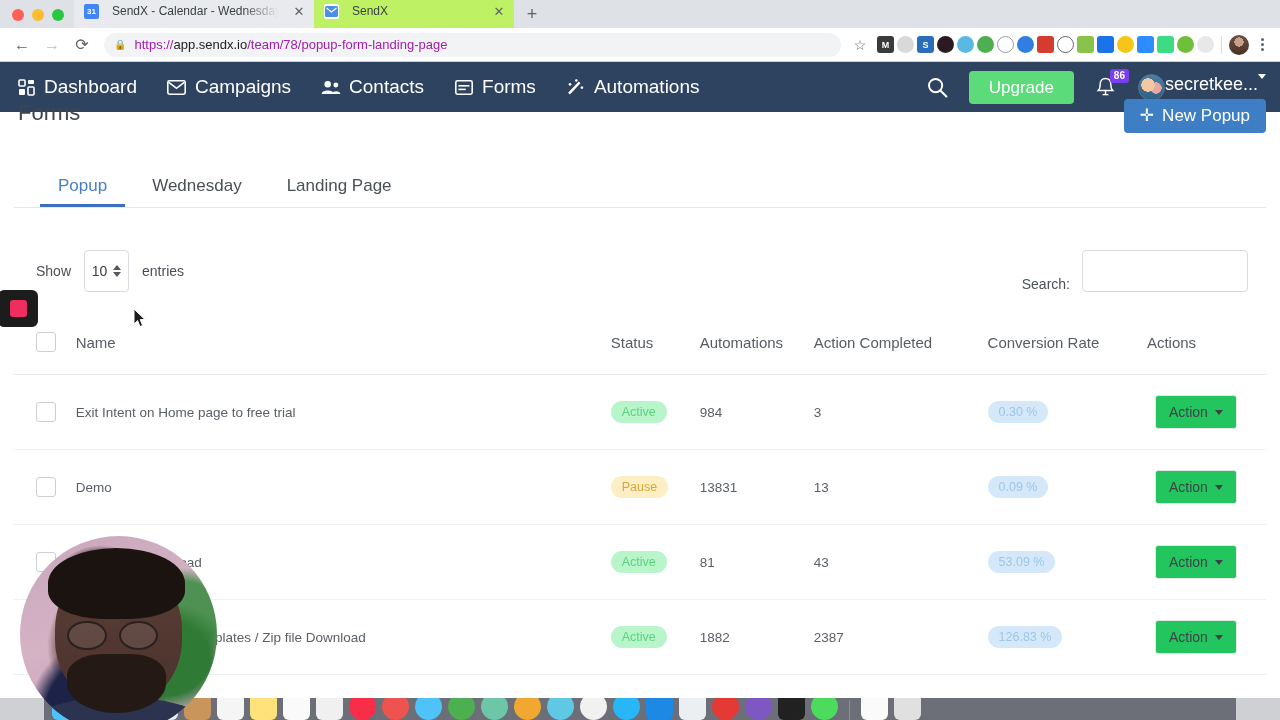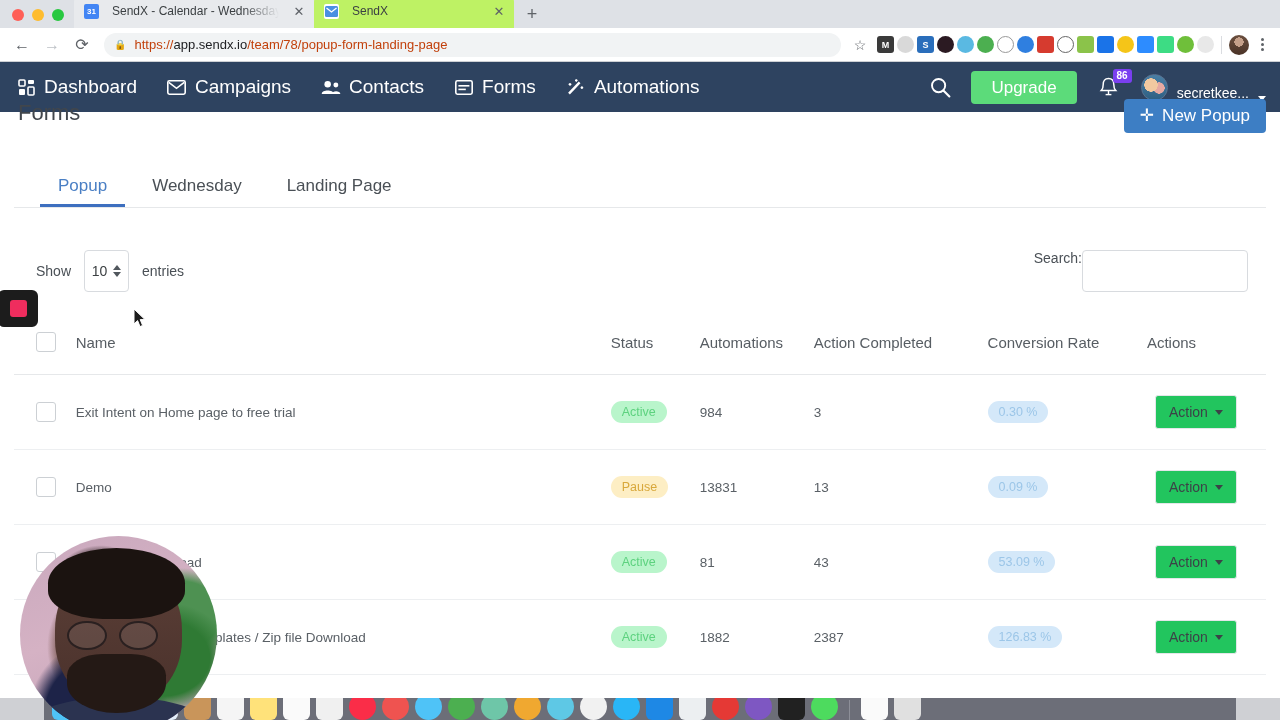--- a/index.html
+++ b/index.html
@@ -48,21 +48,21 @@
   }
   .navbtn { width: 28px; height: 28px; display:flex; align-items:center; justify-content:center;
      color:#5f6368; font-size:16px; border-radius:50%; }
   .navbtn.disabled { color:#bdc1c6; }
   .omnibox {
     flex: 1; height: 24px; background:#f1f3f4; border-radius: 13px;
     display:flex; align-items:center; gap:8px; padding: 0 10px; margin: 0 6px;
     font-size: 13px; color: #202124;
   }
   .lock { font-size: 10px; color:#3c4043; }
-  .url-dim { color:#c2410c; }
+  .url-dim { color:#a21caf; }
   .star { width:22px; height:22px; display:flex;align-items:center;justify-content:center;
      color:#5f6368; font-size:14px; }
   .exts { display:flex; align-items:center; gap:3px; padding-left: 4px; }
   .ext { width: 17px; height: 17px; border-radius:3px; flex:0 0 17px;
      display:flex; align-items:center; justify-content:center; font-size:9px; color:#fff; font-weight:bold;}
   .ext.round { border-radius: 50%; }
   .sep { width:1px; height:18px; background:#dadce0; margin:0 4px; }
   .avatar-btn { width:20px; height:20px; border-radius:50%; background:#8d6e63; flex:0 0 20px;
     background-image: radial-gradient(circle at 50% 35%, #c5a08a 0 28%, transparent 29%),
                       linear-gradient(#6b4f3f, #4a3327); }
@@ -83,21 +83,21 @@
   .search-ico { width:26px;height:26px; display:flex;align-items:center;justify-content:center; }
   .upgrade {
     background:#5cdb7a; color:#ffffff; font-size:17px; padding: 8px 20px;
     border-radius: 4px; line-height:1;
   }
   .bell-wrap { position:relative; width:28px; height:30px; display:flex; align-items:center; justify-content:center;}
   .badge {
     position:absolute; top:-3px; right:-9px; background:#7a3ff0; color:#fff;
     font-size:10px; border-radius:3px; padding:1px 4px; line-height:1.2; font-weight:bold;
   }
-  .user { display:flex; align-items:flex-end; gap:9px; font-size:14px; }
+  .user { display:flex; align-items:flex-start; font-size:18px; }
   .user-av { width:27px; height:27px; border-radius:50%; flex:0 0 27px;
     background: radial-gradient(circle at 36% 40%, #f2c9a0 0 30%, transparent 31%),
                 radial-gradient(circle at 68% 52%, #e6a9a2 0 26%, transparent 27%),
                 linear-gradient(#4a7fa5, #2d5f82);
     border: 1px solid #5a7290; }
   .caret { border-left:4px solid transparent; border-right:4px solid transparent;
      border-top:5px solid #fff; display:inline-block; }
 
   
   .page { position:relative; padding: 0 14px; }
@@ -132,21 +132,21 @@
   .show-entries { display:flex; align-items:center; gap:13px; font-size:14px; color:#4a5056; }
   .entries-select {
     border:1px solid #d8dbdf; border-radius:4px; width:45px; height:42px;
     display:flex; align-items:center; justify-content:center; gap:6px; font-size:14px; color:#3c4043;
     background:#fff;
   }
   .spin { display:flex; flex-direction:column; gap:2px; }
   .spin i { display:block; width:0;height:0; border-left:4px solid transparent; border-right:4px solid transparent; }
   .spin i.up { border-bottom:5px solid #51575d; }
   .spin i.dn { border-top:5px solid #51575d; }
-  .search-box { display:flex; align-items:flex-start; font-size:14px; color:#4a5056; }
+  .search-box { display:flex; align-items:flex-end; gap:12px; font-size:14px; color:#4a5056; }
   .search-input {
     width: 166px; height: 42px; border:1px solid #d8dbdf; border-radius:4px; background:#fff;
     font-family:"Liberation Sans", sans-serif; font-size:14px; padding:0 8px; color:#3c4043;
   }
 
   
   table { width:100%; border-collapse: collapse; margin-top: 28px; }
   thead th {
     text-align:left; font-weight:normal; font-size:15px; color:#575d63;
     padding: 12px 0 22px; border-bottom:1px solid #e6e8ea;

